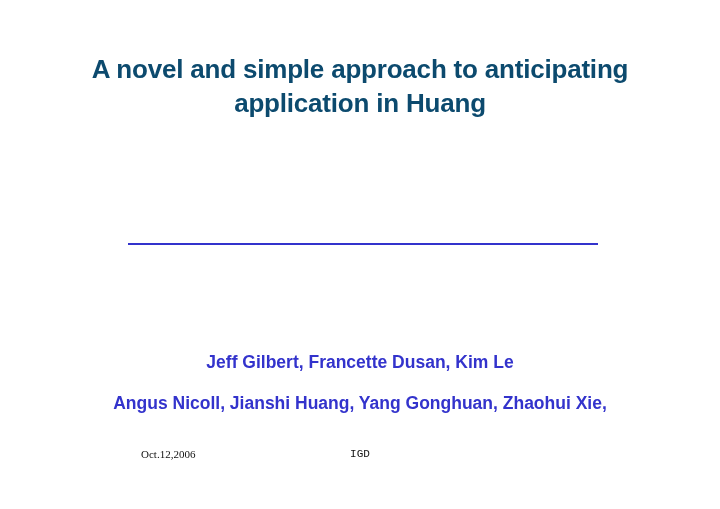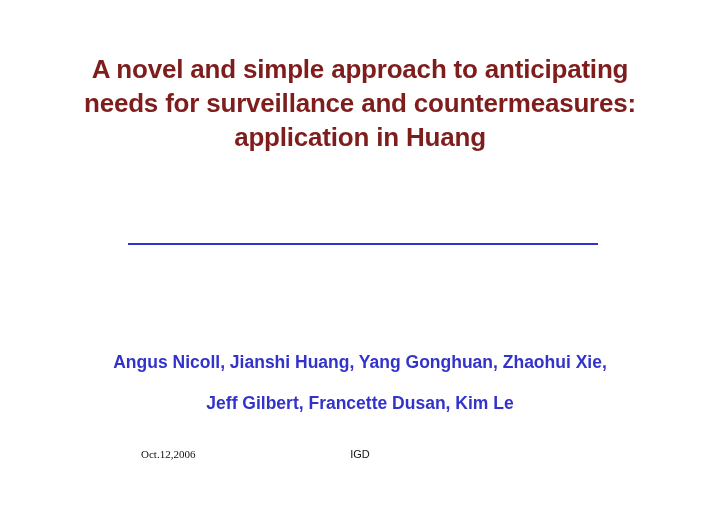--- a/index.html
+++ b/index.html
@@ -21,21 +21,21 @@
     box-sizing: border-box;
   }
   .title-block {
     position: absolute;
     top: 52px;
     left: 40px;
     width: 640px;
     text-align: center;
   }
   .title-line {
-    color: #7f1d1d;
+    color: #0c4a6e;
     font-size: 26px;
     font-weight: bold;
     line-height: 34px;
     letter-spacing: -0.2px;
     white-space: nowrap;
   }
   .rule {
     position: absolute;
     top: 243px;
     left: 128px;
@@ -72,41 +72,40 @@
     font-size: 11px;
     color: #111111;
     padding-left: 41px;
   }
   .footer-center {
     position: absolute;
     left: 0;
     top: 0;
     width: 720px;
     text-align: center;
-    font-family: Liberation Sans, sans-serif;
+    font-family: Liberation Mono, monospace;
     font-size: 11px;
     color: #111111;
   }
 </style>
 </head>
 <body>
 
 <div class="slide">
 
   <div class="title-block">
     <div class="title-line">A novel and simple approach to anticipating</div>
-    <div class="title-line">needs for surveillance and countermeasures:</div>
     <div class="title-line">application in Huang</div>
   </div>
 
   <div class="rule"></div>
 
   <div class="authors-block">
+    <div class="author-line">Jeff Gilbert, Francette Dusan, Kim Le</div>
     <div class="author-line">Angus Nicoll, Jianshi Huang, Yang Gonghuan, Zhaohui Xie,</div>
-    <div class="author-line">Jeff Gilbert, Francette Dusan, Kim Le</div>
   </div>
 
   <div class="footer">
     <div class="footer-date">Oct.12,2006</div>
     <div class="footer-center">IGD</div>
   </div>
 
 </div>
 
 </body></html>

